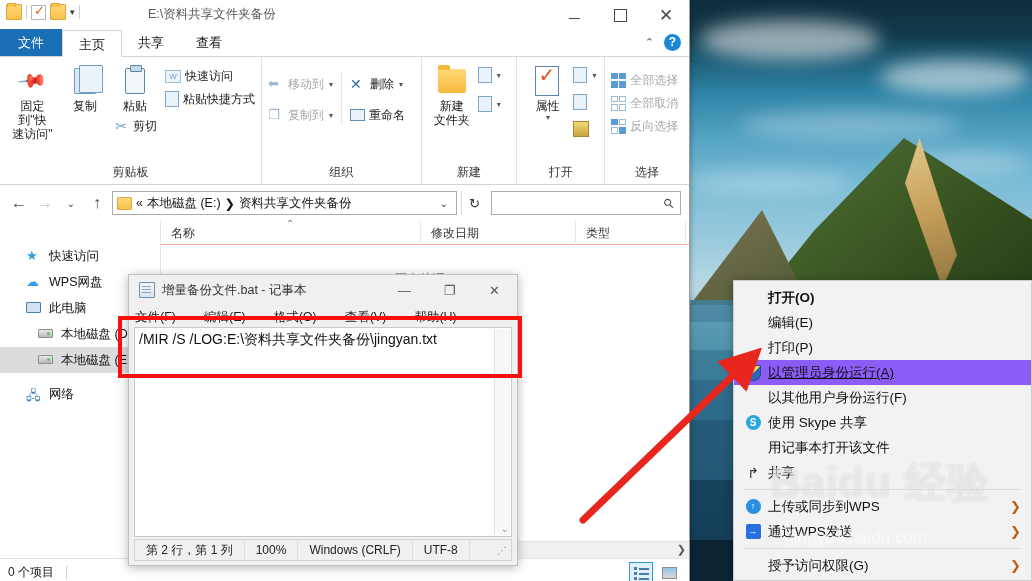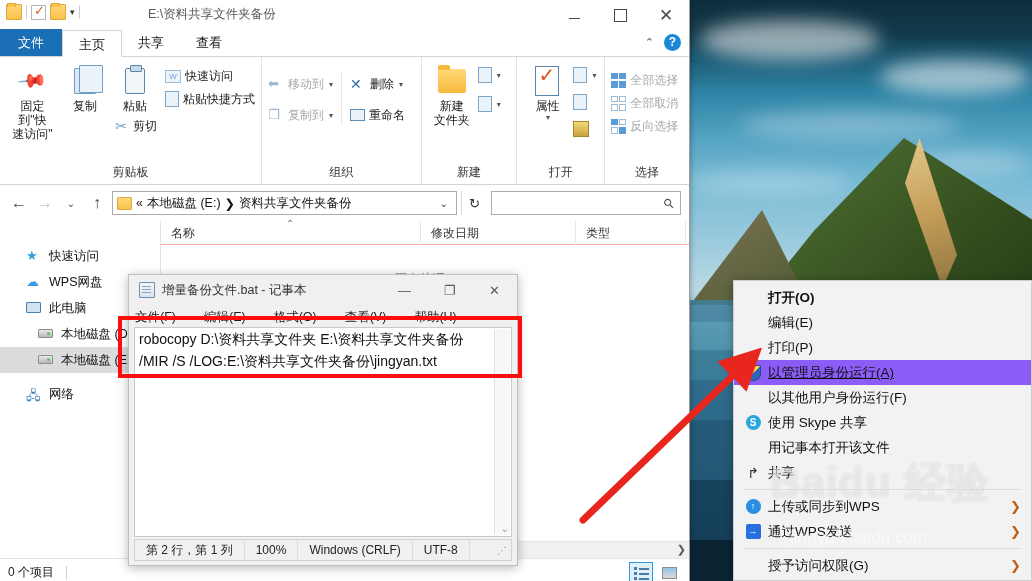--- a/index.html
+++ b/index.html
@@ -634,21 +634,20 @@
     </div>
   </div>
   <div class="np-menu">
     <span>文件(F)</span>
     <span>编辑(E)</span>
     <span>格式(O)</span>
     <span>查看(V)</span>
     <span>帮助(H)</span>
   </div>
   <div class="np-text">
-    <div class="np-line">robocopy D:\资料共享文件夹  E:\资料共享文件夹备份</div>
     <div class="np-line">/MIR  /S  /LOG:E:\资料共享文件夹备份\jingyan.txt</div>
     <div class="np-vscroll"></div>
     <span class="np-vdown">⌄</span>
   </div>
   <div class="np-status">
     <span class="np-cell">第 2 行，第 1 列</span>
     <span class="np-cell">100%</span>
     <span class="np-cell">Windows (CRLF)</span>
     <span class="np-cell">UTF-8</span>
     <span class="np-grip">⋰</span>

